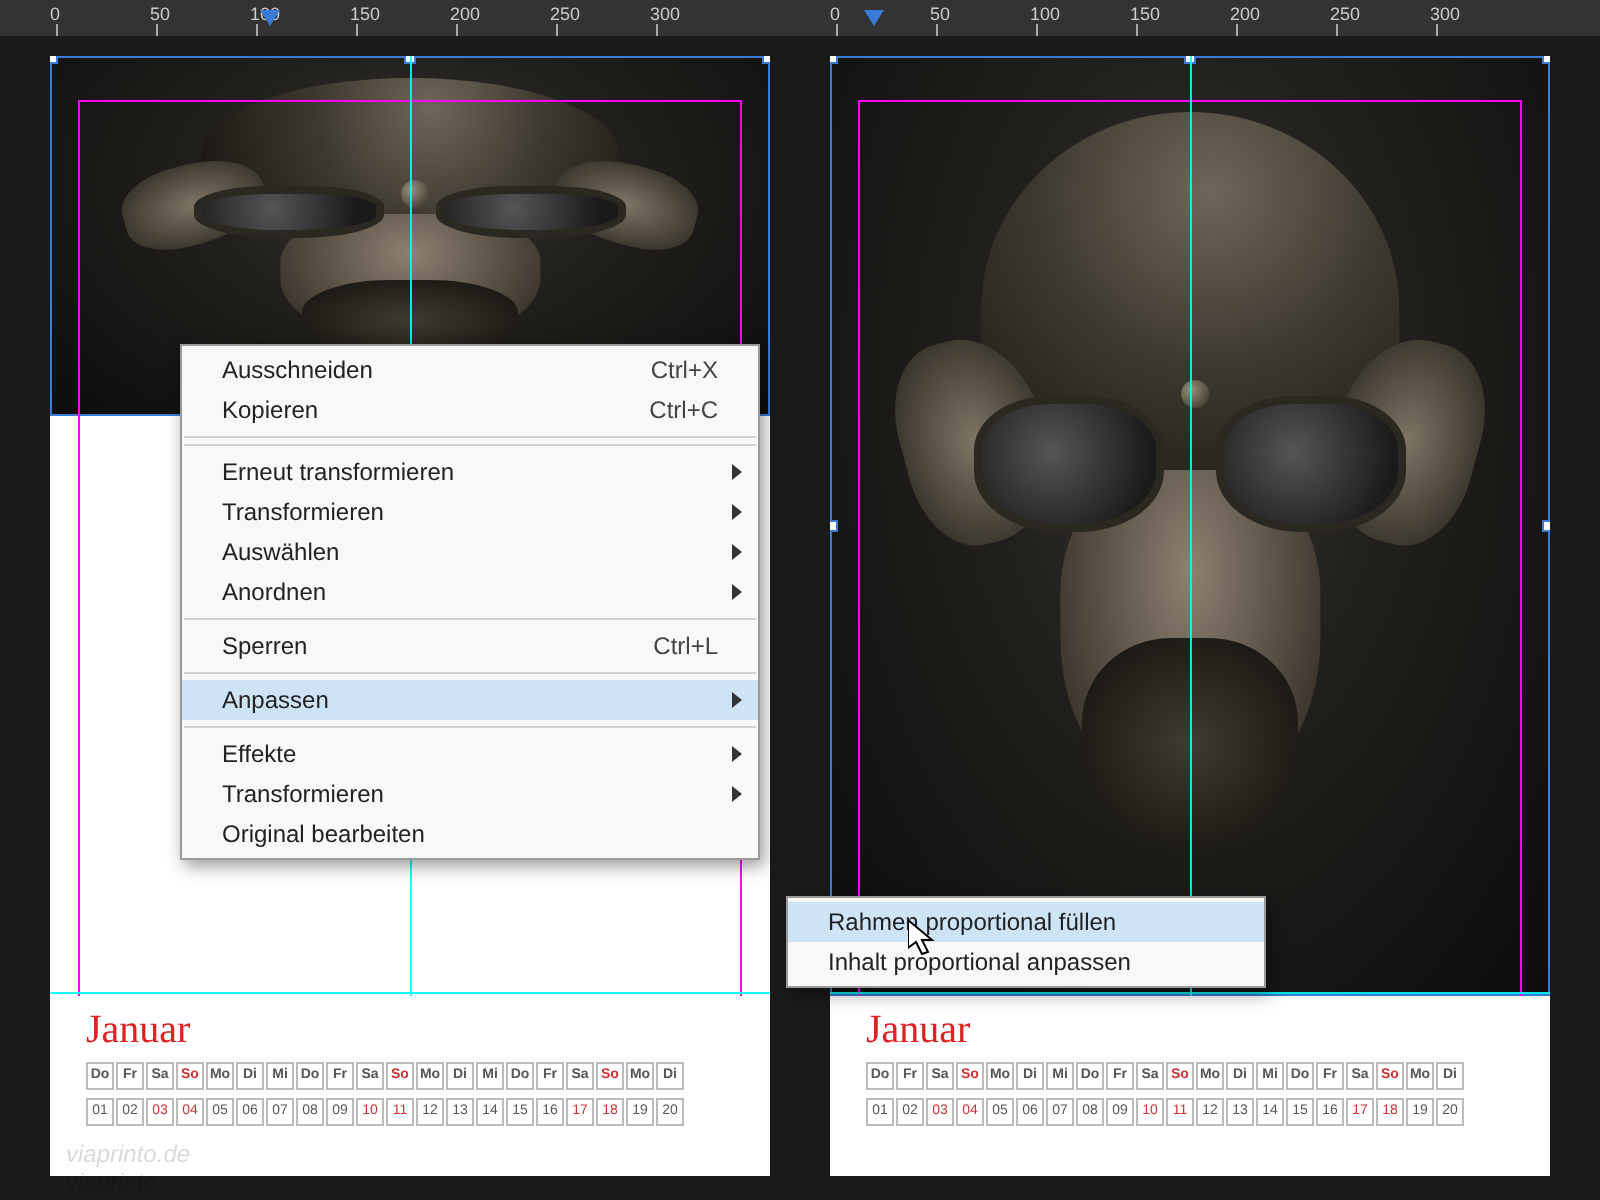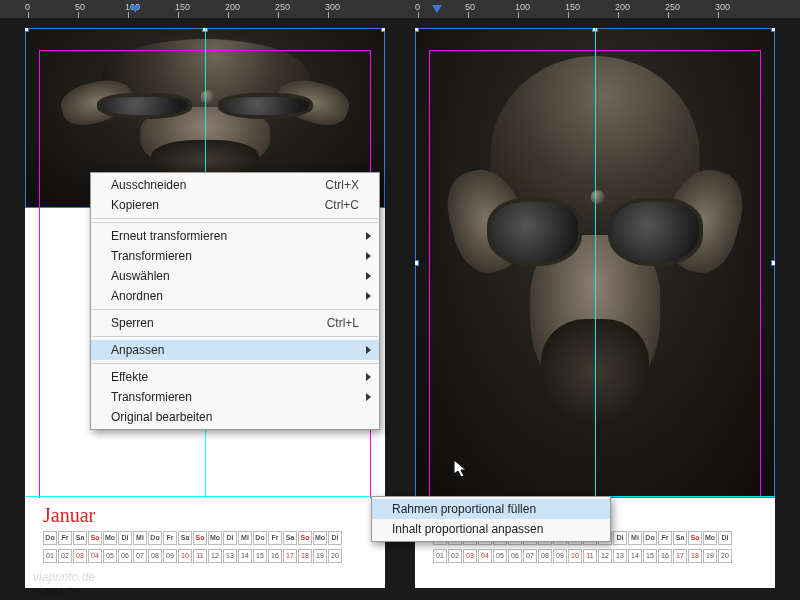--- a/index.html
+++ b/index.html
@@ -289,21 +289,21 @@
     </div>
   <div class="ctx-item">
       <span>Transformieren</span>
       <span class="arrow"></span>
     </div>
   <div class="ctx-item">
       <span>Original bearbeiten</span>
     </div>
 </div>
 
-<div class="ctx-menu submenu" style="left:371px; top:448px;margin-top:48px;">
+<div class="ctx-menu submenu" style="left:393px; top:448px;">
   <div class="ctx-item highlight">
       <span>Rahmen proportional füllen</span>
     </div>
   <div class="ctx-item">
       <span>Inhalt proportional anpassen</span>
     </div>
 </div>
 
 <div class="cursor" style="left:456px; top:462px;">
   <svg width="16" height="20">

